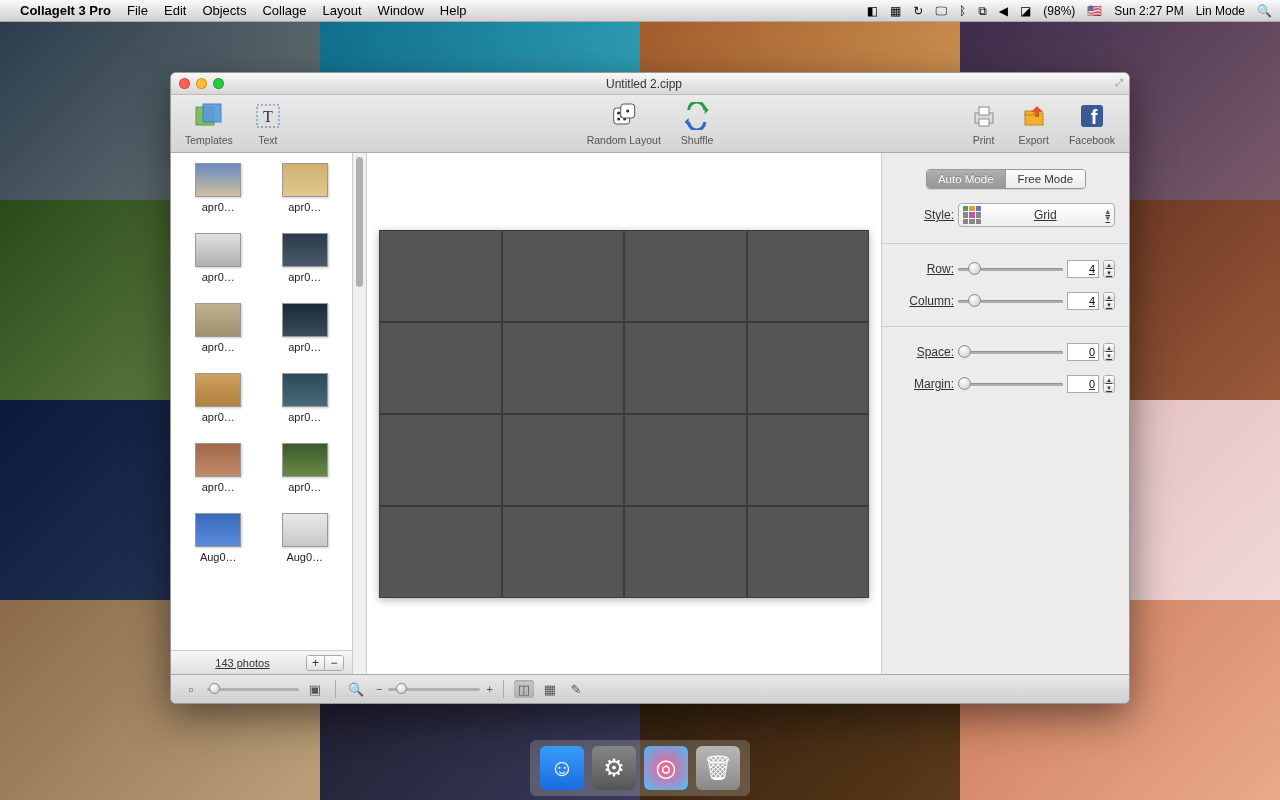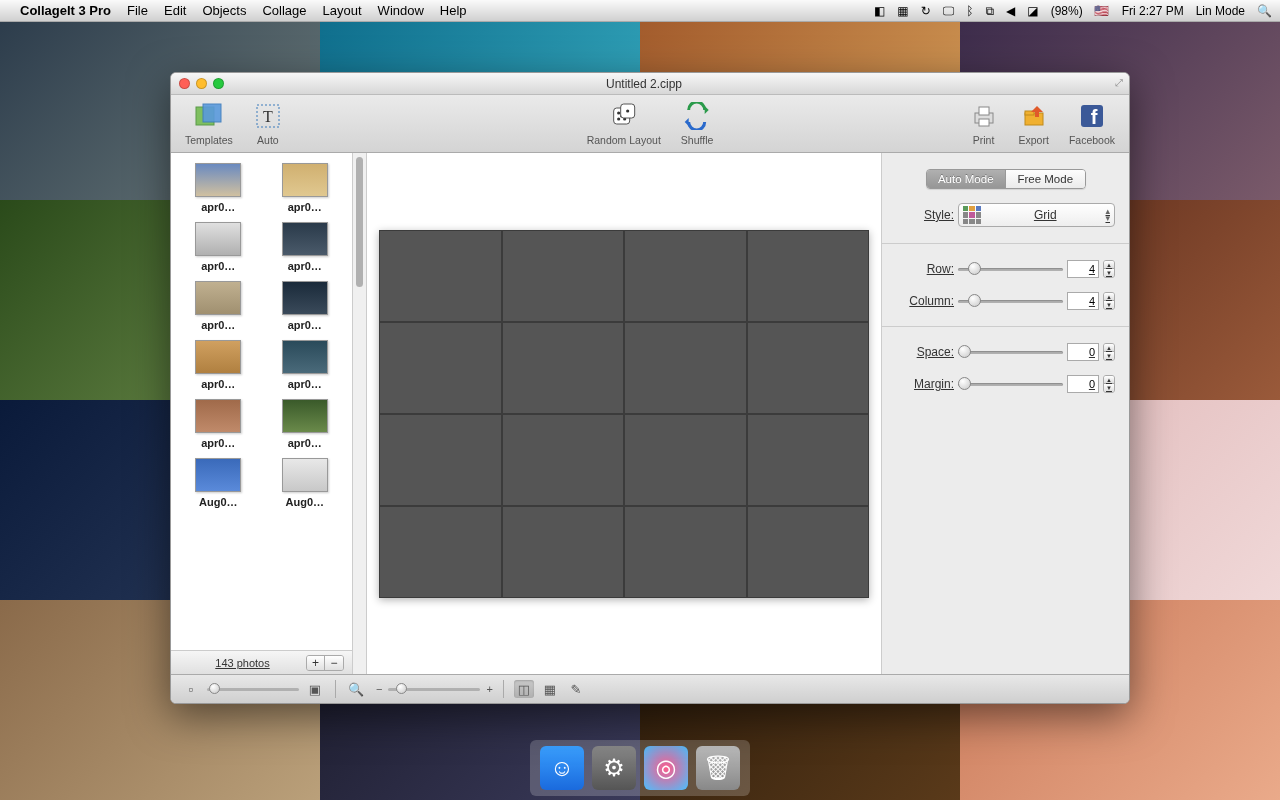--- a/index.html
+++ b/index.html
@@ -118,21 +118,21 @@
 .toolbar .tbutton .ticon{width:30px;height:30px;display:flex;align-items:center;justify-content:center;font-size:20px;}
 .toolbar .spacer{flex:1;}
 .toolbar .center{position:absolute;left:50%;transform:translateX(-50%);display:flex;gap:20px;}
 
 .mainrow{flex:1;display:flex;min-height:0;border-bottom:1px solid #aaa;}
 .sidebar{
   width:182px; background:#fff; border-right:1px solid #ccc;
   display:flex;flex-direction:column;
 }
 .thumbs-scroll{flex:1;overflow:hidden;padding:10px 8px;position:relative;}
-.thumbs-grid{display:grid;grid-template-columns:1fr 1fr;gap:9px 8px;font-weight:bold;}
+.thumbs-grid{display:grid;grid-template-columns:1fr 1fr;gap:20px 8px;}
 .thumb-item{display:flex;flex-direction:column;align-items:center;gap:4px;}
 .thumb-img{width:46px;height:34px;border:1px solid #999;box-shadow:1px 1px 2px rgba(0,0,0,0.2);}
 .thumb-item .lbl{font-size:11px;color:#222;width:60px;text-align:center;overflow:hidden;white-space:nowrap;text-overflow:ellipsis;}
 .t1{background:linear-gradient(#6a8ac0,#d0c0a0);} .t2{background:linear-gradient(#d0b070,#e0c890);}
 .t3{background:linear-gradient(#e0e0e0,#b0b0b0);} .t4{background:linear-gradient(#2a3a4a,#4a5a6a);}
 .t5{background:linear-gradient(#c0b090,#a09070);} .t6{background:linear-gradient(#1a2a3a,#3a4a5a);}
 .t7{background:linear-gradient(#d0a060,#b08040);} .t8{background:linear-gradient(#2a4a5a,#4a6a7a);}
 .t9{background:linear-gradient(#a06a4a,#c08a6a);} .t10{background:linear-gradient(#3a5a2a,#6a8a4a);}
 .t11{background:linear-gradient(#3a6aba,#5a8ada);} .t12{background:linear-gradient(#e8e8e8,#c8c8c8);}
 
@@ -240,21 +240,21 @@
     <span>◧</span>
     <span>▦</span>
     <span>↻</span>
     <span>🖵</span>
     <span>ᛒ</span>
     <span>⧉</span>
     <span>◀</span>
     <span>◪</span>
     <span>(98%)</span>
     <span>🇺🇸</span>
-    <span>Fri 2:27 PM</span>
+    <span>Sun 2:27 PM</span>
     <span>Lin Mode</span>
     <span>🔍</span>
   </div>
 </div>
 
 <div class="dock">
   <div class="dicon finder">☺</div>
   <div class="dicon settings">⚙</div>
   <div class="dicon app">◎</div>
   <div class="dicon trash">🗑</div>
@@ -282,21 +282,21 @@
           </div>
         <span>Templates</span>
       </div>
       <div class="tbutton">
         <div class="ticon">
             <svg width="26" height="26">
               <rect x="2" y="2" width="22" height="22" fill="none" stroke="#3a7abb" stroke-dasharray="2 2"></rect>
               <text x="13" y="19" text-anchor="middle" font-size="16" font-family="serif" fill="#333">T</text>
             </svg>
           </div>
-        <span>Auto</span>
+        <span>Text</span>
       </div>
     </div>
     <div class="center">
       <div class="tbutton">
         <div class="ticon">
             <svg width="28" height="28">
               <rect x="4" y="6" width="16" height="16" rx="3" fill="#fff" stroke="#555"></rect>
               <circle cx="9" cy="11" r="1.6" fill="#333"></circle>
               <circle cx="15" cy="11" r="1.6" fill="#333"></circle>
               <circle cx="9" cy="17" r="1.6" fill="#333"></circle>

